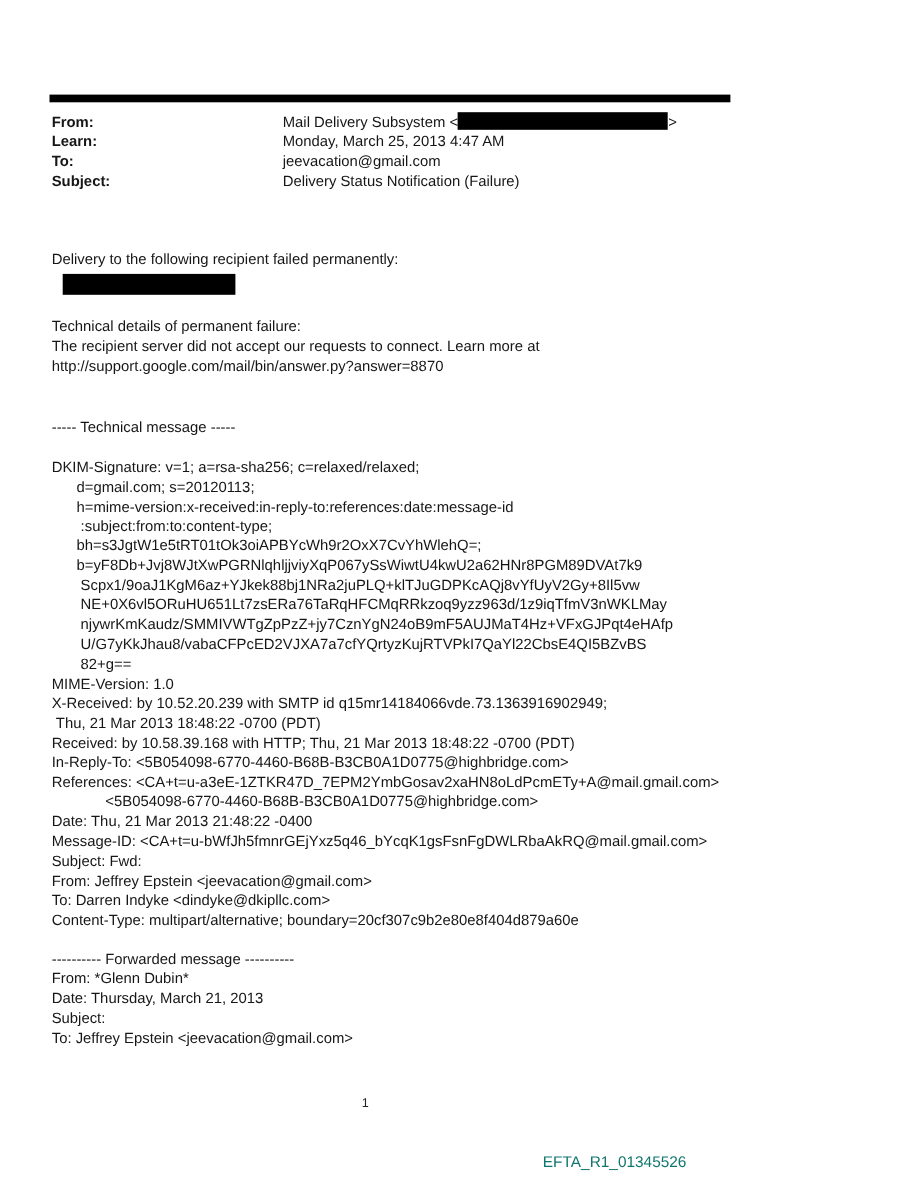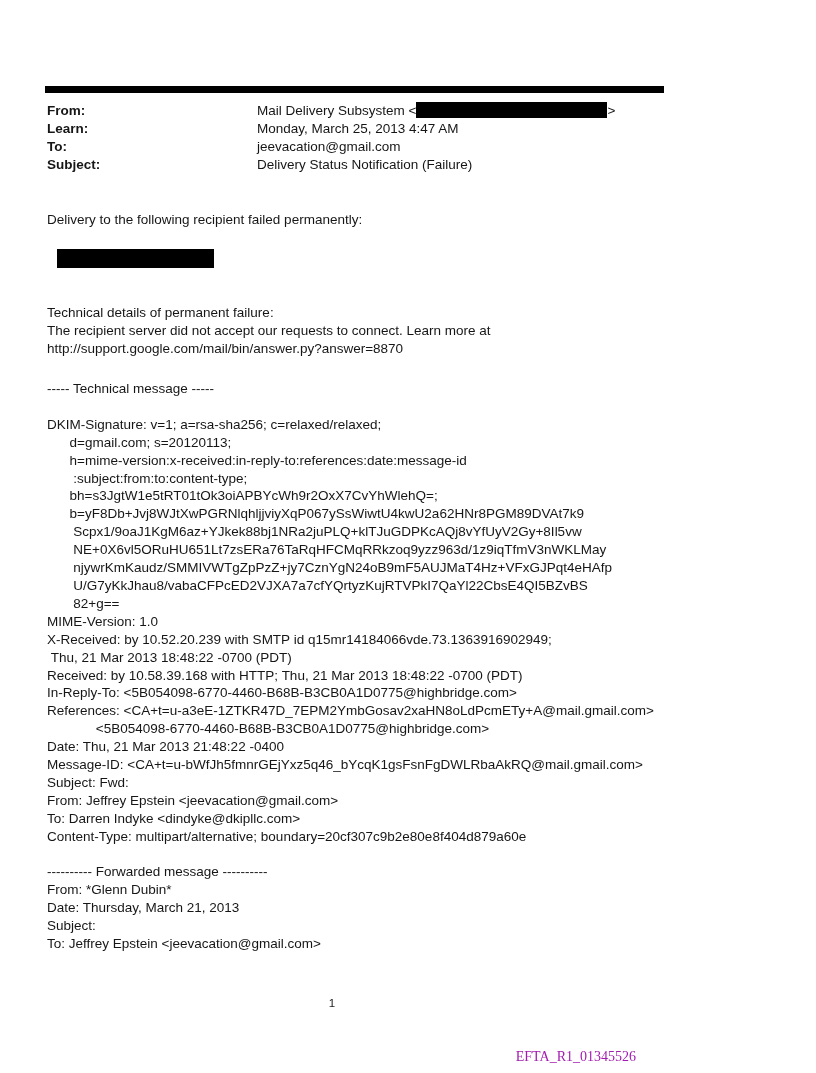--- a/index.html
+++ b/index.html
@@ -7,26 +7,26 @@
     position:relative;width:664px;height:1073px;background:#ffffff;overflow:hidden;
     font-family:"Liberation Sans","DejaVu Sans",sans-serif;color:#161616;
     font-size:13.5px;line-height:17.9px;
   }
   .top-rule{position:absolute;left:45px;top:86px;width:726px;height:7px;background:#000000;}
   .email-header{position:absolute;left:47px;top:102px;line-height:18px;}
   .hrow{white-space:nowrap;}
   .hlabel{display:inline-block;width:210px;font-weight:bold;}
   .redact-inline{display:inline-block;width:191px;height:16px;background:#000000;vertical-align:-3px;}
   .redact-block{position:absolute;left:57px;top:249px;width:157px;height:19px;background:#000000;}
-  .intro-line{position:absolute;left:47px;top:211px;}
-  .failure-block{position:absolute;left:47px;top:288px;margin-top:16px;}
+  .intro-line{position:absolute;left:47px;top:227px;}
+  .failure-block{position:absolute;left:47px;top:288px;}
   .message-block{position:absolute;left:47px;top:380px;}
   .line{white-space:pre-wrap;min-height:17.9px;}
   .page-number{position:absolute;left:0;top:995px;width:100%;text-align:center;font-size:11.5px;color:#222;}
-  .bates-number{position:absolute;right:28px;top:1048px;font-size:14px;color:#a21caf;font-family:Liberation Serif, serif;}
+  .bates-number{position:absolute;right:40px;top:1048px;font-size:14px;color:#0f766e;}
 </style>
 </head>
 <body>
 
 <div class="page">
 
   <div class="top-rule"></div>
 
   <div class="email-header">
     <div class="hrow">

